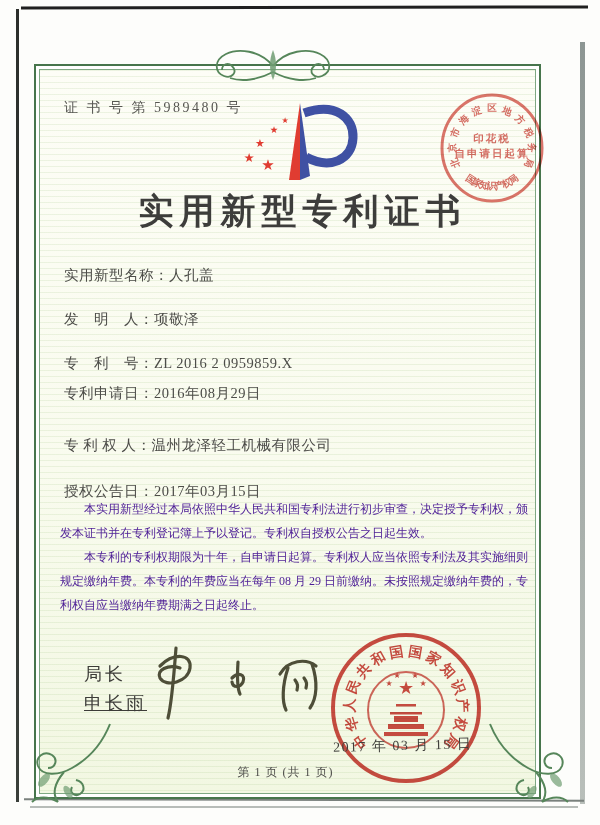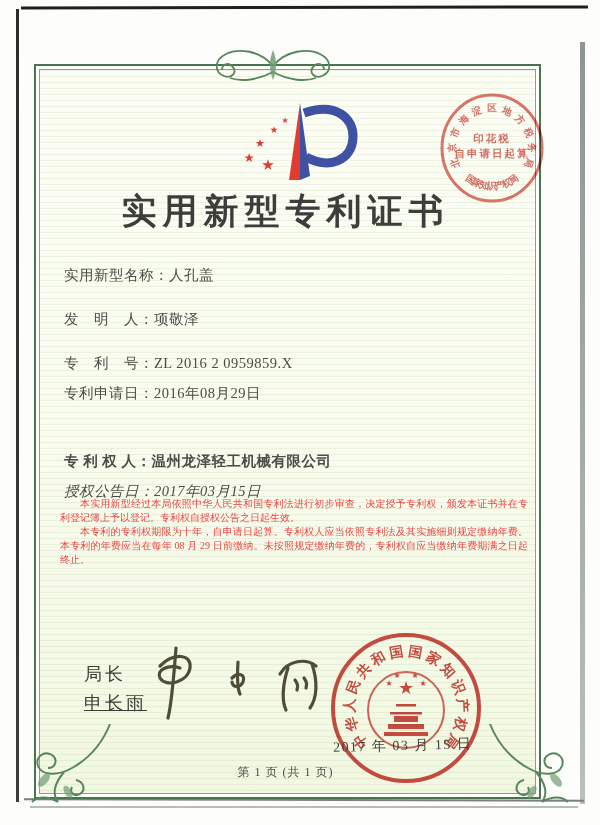--- a/index.html
+++ b/index.html
@@ -23,25 +23,25 @@
 
   
   .orn{position:absolute;}
   .orn-top{left:198px;top:46px;}
   .orn-bl{left:24px;top:722px;}
   .orn-br{left:486px;top:722px;transform:scaleX(-1);}
 
   
   .certno{position:absolute;left:64px;top:99px;font-size:14px;letter-spacing:2.5px;color:#575752;}
   .title{position:absolute;left:34px;top:188px;width:503px;text-align:center;
-         font-size:35px;font-weight:600;letter-spacing:6px;color:#3d3d3b;}
+         font-size:35px;font-weight:600;letter-spacing:6px;color:#3d3d3b;padding-left:17px;}
   .field{position:absolute;left:64px;font-size:14.5px;color:#4c4c48;letter-spacing:0.5px;white-space:pre;}
-  .f0{top:266px;} .f1{top:310px;} .f2{top:354px;} .f3{top:384px;} .f4{top:452px;font-weight:bold;} .f5{top:482px;font-style:italic;}
-  .body-text{position:absolute;left:60px;top:497px;width:468px;font-size:10px;line-height:14px;
-             color:#ef4444;text-align:justify;}
+  .f0{top:266px;} .f1{top:310px;} .f2{top:354px;} .f3{top:384px;} .f4{top:436px;} .f5{top:482px;}
+  .body-text{position:absolute;left:60px;top:497px;width:468px;font-size:12px;line-height:24px;
+             color:#4c1d95;text-align:justify;}
   .body-text p{margin:0;text-indent:2em;}
   .signer{position:absolute;left:84px;font-size:18px;letter-spacing:3px;color:#3c3c38;}
   .signer-title{top:662px;} .signer-name{top:691px;text-decoration:underline;}
   .sig-script{position:absolute;left:130px;top:644px;}
   .seal-date{position:absolute;left:333px;top:737px;font-size:14px;letter-spacing:1.5px;color:#3f3f3b;transform:rotate(-1.5deg);}
   .footer{position:absolute;left:34px;top:764px;width:503px;text-align:center;font-size:12px;
           letter-spacing:1px;color:#4c4c48;}
 
   
   .logo{position:absolute;left:240px;top:100px;}
@@ -97,20 +97,21 @@
   <svg class="orn orn-br" width="90" height="85" viewBox="0 0 90 85">
     <g stroke="#56865a" stroke-width="2" fill="none">
       <path d="M 86,2 C 78,22 66,36 48,46 C 34,54 18,54 14,44 C 11,35 20,28 28,33 C 34,37 32,46 24,46"></path>
       <path d="M 40,50 C 30,62 28,72 34,80 M 34,80 C 24,74 14,74 8,80"></path>
       <path d="M 52,58 C 60,60 62,68 56,72 C 51,75 45,71 48,65"></path>
     </g>
     <ellipse cx="20" cy="58" rx="4" ry="8" transform="rotate(40 20 58)" fill="#6f9c72" opacity="0.7"></ellipse>
     <ellipse cx="44" cy="70" rx="3.5" ry="7" transform="rotate(-30 44 70)" fill="#6f9c72" opacity="0.7"></ellipse>
   </svg>
 
+  <div class="certno">证 书 号 第 5989480 号</div>
 
   <svg class="logo" width="120" height="88" viewBox="0 0 120 88">
     <path d="M 64,13 C 96,2 114,18 113,38 C 112,60 90,70 66,57" stroke="#3f51a3" stroke-width="9" fill="none"></path>
     <polygon points="60,3 49,80 60,80" fill="#e03c31"></polygon>
     <polygon points="60,3 60,80 70,76" fill="#3f51a3"></polygon>
     <g fill="#e03c31" font-family="'DejaVu Sans',sans-serif" text-anchor="middle">
       <text x="45" y="23" font-size="8">★</text>
       <text x="34" y="33" font-size="9.5">★</text>
       <text x="20" y="47" font-size="11">★</text>
       <text x="9" y="62" font-size="12.5">★</text>

